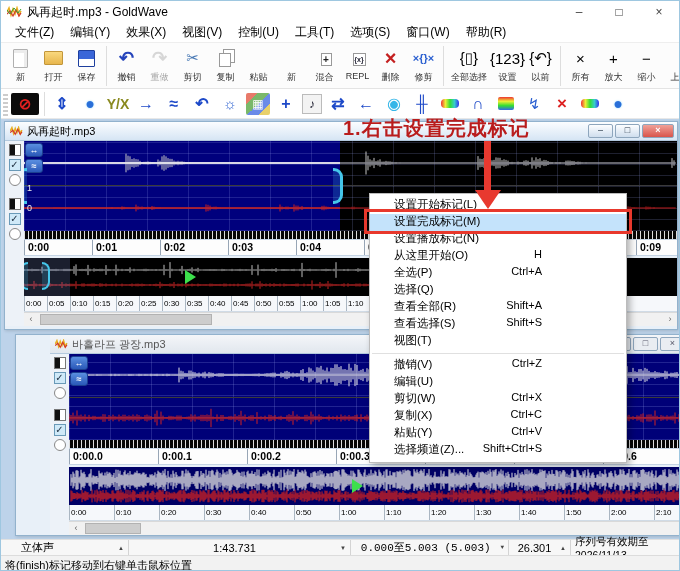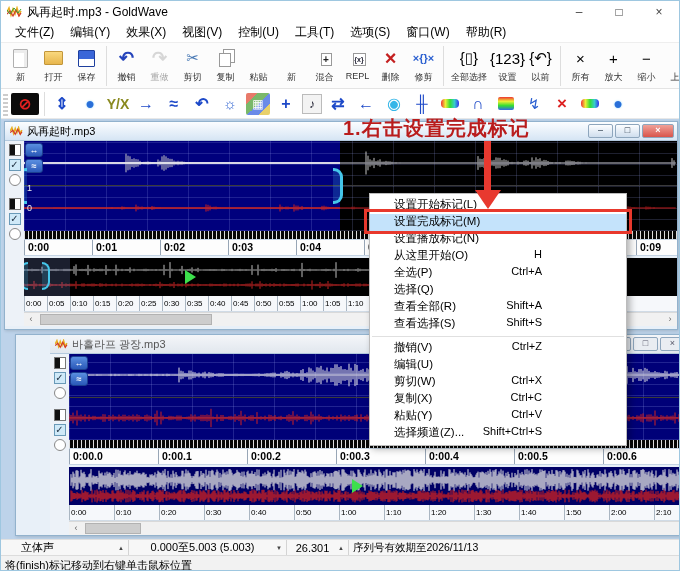--- a/index.html
+++ b/index.html
@@ -590,20 +590,25 @@
           <span class="sc">Shift+A</span>
           <span class="sub"></span>
         </div>
 
         <div class="mi">
           <span class="lab">查看选择(S)</span>
           <span class="sc">Shift+S</span>
           <span class="sub"></span>
         </div>
 
+        <div class="mi">
+          <span class="lab">视图(T)</span>
+          <span class="sc"></span>
+          <span class="sub"></span>
+        </div>
 
         <div class="mi msep"></div>
 
         <div class="mi">
           <span class="lab">撤销(V)</span>
           <span class="sc">Ctrl+Z</span>
           <span class="sub"></span>
         </div>
 
         <div class="mi">
@@ -641,21 +646,25 @@
     <div class="anno-text">1.右击设置完成标记</div>
     <div class="anno-line"></div>
     <div class="anno-head"></div>
   </div>
 
   <div class="statusbar">
     <div class="seg" style="width:112px;">
       <span>立体声</span>
       <span class="caret">▲</span>
     </div>
-    <div class="seg" style="width:158px;">
+    <div class="seg" style="width:222px;">
+      <span class="val">1:43.731</span>
+      <span class="caret">▼</span>
+    </div>
+    <div class="seg" style="width:158px;font-family:Liberation Mono, monospace;">
       <span class="val">0.000至5.003 (5.003)</span>
       <span class="caret">▼</span>
     </div>
     <div class="seg" style="width:62px;">
       <span class="val">26.301</span>
       <span class="caret">▲</span>
     </div>
     <div class="seg" style="flex:1;border-right:none;font-size:10.5px;">
       <span>序列号有效期至2026/11/13</span>
     </div>

